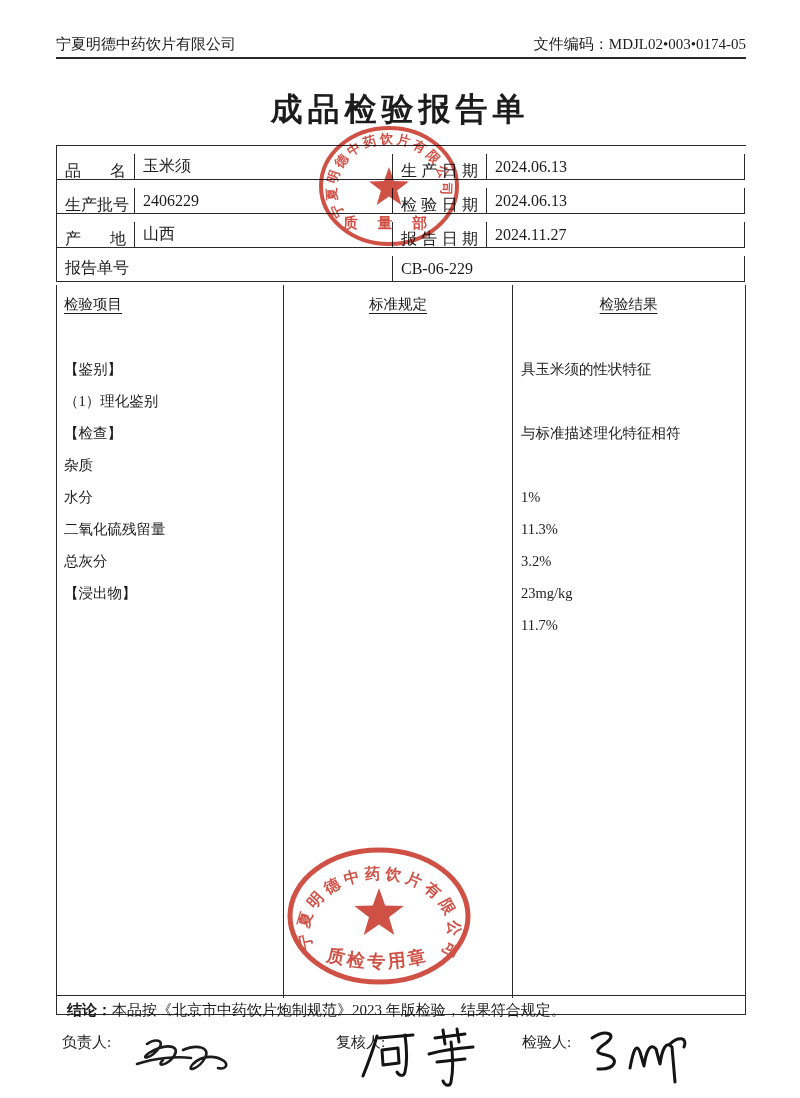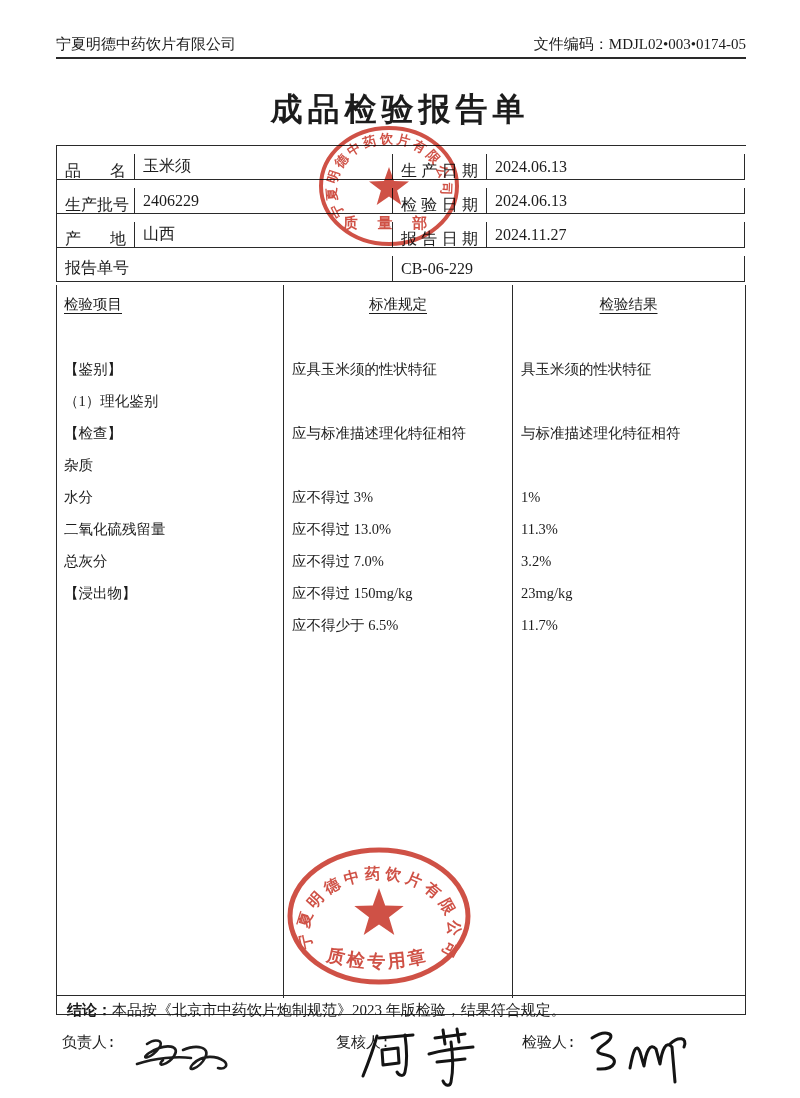--- a/index.html
+++ b/index.html
@@ -45,21 +45,21 @@
   .lines .line { height:32px; line-height:32px; padding-left:7px; white-space:nowrap; }
   .bcol-2 .lines .line, .bcol-3 .lines .line { padding-left:8px; }
 
   
   .conclusion { position:absolute; left:56px; top:995px; width:690px; height:20px;
                 border:1px solid #2a2a2a; line-height:29px; font-size:15px; padding-left:10px;
                 white-space:nowrap; }
   .conclusion b { font-weight:bold; }
 
   
-  .sig-label { position:absolute; top:1033px; font-size:15px; white-space:nowrap;font-family:Liberation Mono, monospace; }
+  .sig-label { position:absolute; top:1033px; font-size:15px; white-space:nowrap; }
   .sig-label.resp { left:62px; }
   .sig-label.rev  { left:300px;margin-left:36px; }
   .sig-label.insp { left:522px;text-align:right; }
   .sig-svg { position:absolute; pointer-events:none; }
 
   
   .stamp { position:absolute; mix-blend-mode:multiply; opacity:0.88; pointer-events:none; }
   .stamp text { font-family:"Liberation Serif","DejaVu Serif",serif; }
 </style>
 </head>
@@ -105,32 +105,20 @@
           <div class="line">【检查】</div>
           <div class="line">杂质</div>
           <div class="line">水分</div>
           <div class="line">二氧化硫残留量</div>
           <div class="line">总灰分</div>
           <div class="line">【浸出物】</div>
         </div>
     </div>
     <div class="bcol bcol-2">
       <div class="col-head center"><span>标准规定</span></div>
-      <div class="lines">
-
-      <div class="line">应具玉米须的性状特征</div>
-          <div class="line"></div>
-          <div class="line">应与标准描述理化特征相符</div>
-          <div class="line"></div>
-          <div class="line">应不得过 3%</div>
-          <div class="line">应不得过 13.0%</div>
-          <div class="line">应不得过 7.0%</div>
-          <div class="line">应不得过 150mg/kg</div>
-          <div class="line">应不得少于 6.5%</div>
-        </div>
     </div>
     <div class="bcol bcol-3">
       <div class="col-head center"><span>检验结果</span></div>
       <div class="lines">
 
       <div class="line">具玉米须的性状特征</div>
           <div class="line"></div>
           <div class="line">与标准描述理化特征相符</div>
           <div class="line"></div>
           <div class="line">1%</div>

